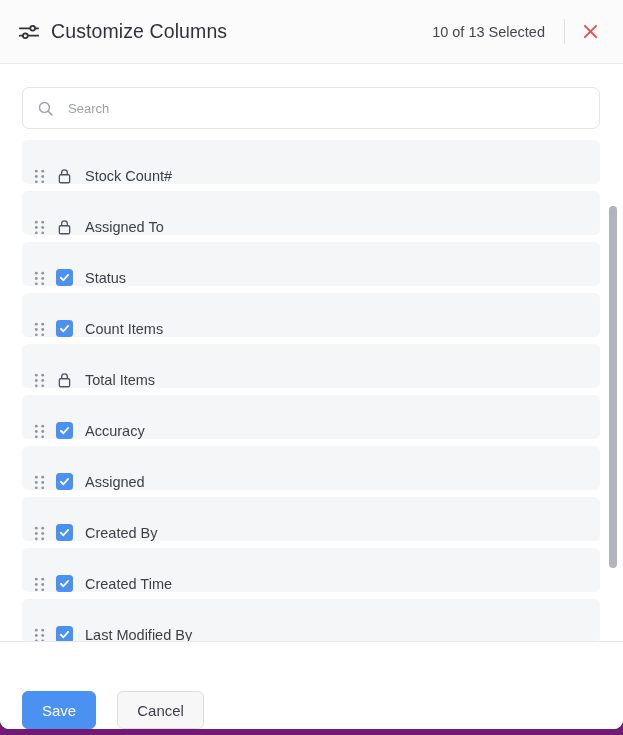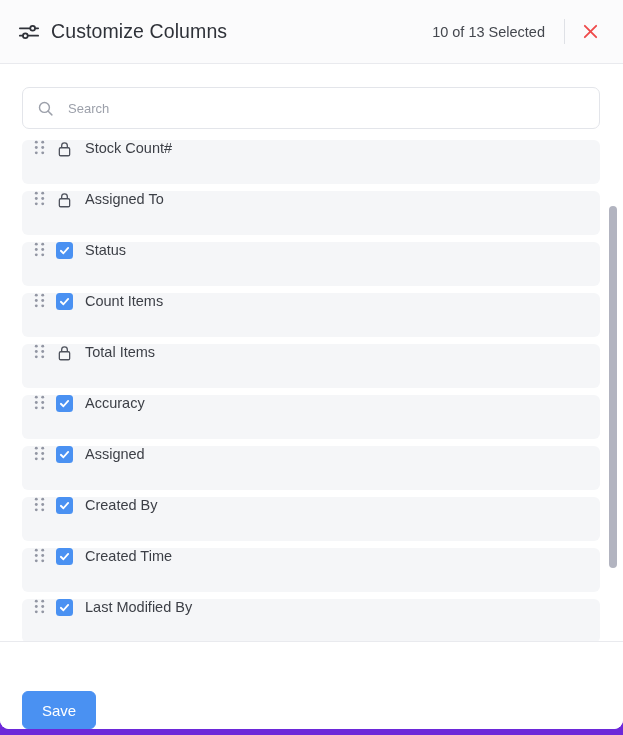--- a/index.html
+++ b/index.html
@@ -7,21 +7,21 @@
   html, body {
     margin: 0; padding: 0;
     width: 623px; height: 735px;
     overflow: hidden;
     background: #9a9aa2;
     font-family: "Liberation Sans", sans-serif;
   }
   #app {
     position: relative;
     width: 623px; height: 735px;
-    background: #6d28d9;
+    background: #701a75;
   }
   .dialog {
     position: absolute;
     left: 0; top: 0;
     width: 623px; height: 729px;
     background: #ffffff;
     border-bottom-left-radius: 9px;
     border-bottom-right-radius: 9px;
     overflow: hidden;
     display: flex;
@@ -128,21 +128,21 @@
     left: 0; top: 0;
     width: 100%;
     padding: 0 23px 0 22px;
   }
   .row {
     height: 44px;
     background: #f5f6f8;
     border-radius: 6px;
     margin-bottom: 7px;
     display: flex;
-    align-items: flex-start;
+    align-items: flex-end;
     padding-left: 12px;
     cursor: pointer;
   }
   .drag-handle {
     width: 11px;
     height: 15px;
     flex: 0 0 11px;
     display: block;
     cursor: grab;
   }
@@ -467,16 +467,17 @@
           </div>
       </div>
 
       <div class="scrollbar-track">
         <div class="scrollbar-thumb"></div>
       </div>
     </div>
 
     <div class="footer">
       <button class="btn btn-save">Save</button>
+      <button class="btn btn-cancel">Cancel</button>
     </div>
 
   </div>
 </div>
 
 </body></html>

